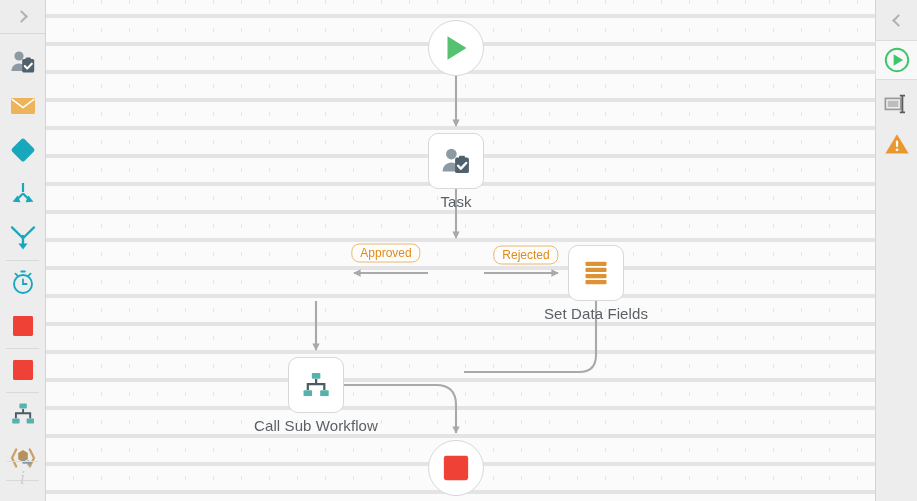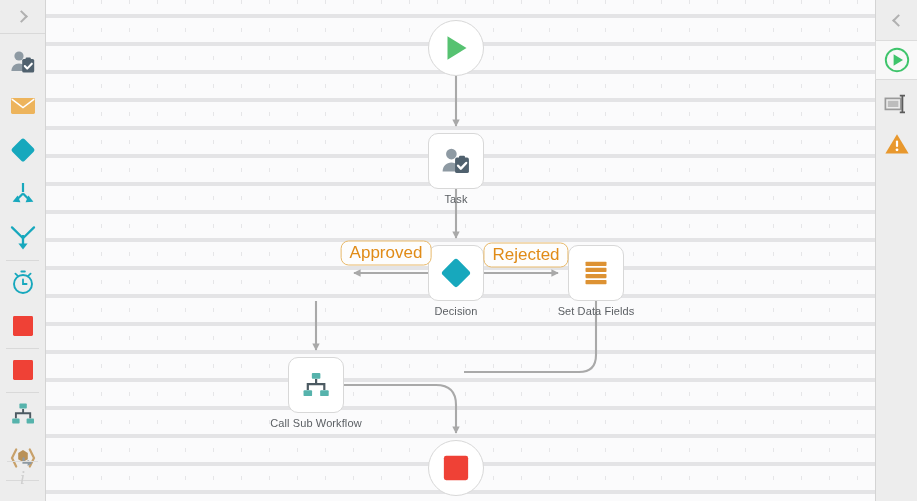--- a/index.html
+++ b/index.html
@@ -103,33 +103,33 @@
     background: #ffffff;
     border: 1px solid #d8d8d8;
     display: flex; align-items: center; justify-content: center;
     cursor: pointer;
   }
   .node-label {
     position: absolute;
     top: 60px; left: 50%;
     transform: translateX(-50%);
     white-space: nowrap;
-    font-size: 11px;
+    font-size: 15px;
     color: #5b5f63;
     letter-spacing: .1px;
   }
 
   .edge-label {
     position: absolute;
     transform: translate(-50%, -50%);
     background: #fdfdfd;
     border: 1px solid #e8b96a;
     border-radius: 8px;
     color: #e08b17;
-    font-size: 17px;
+    font-size: 12px;
     padding: 1px 8px 2px;
     white-space: nowrap;
     cursor: pointer;
   }
 
   
   .right-rail {
     position: relative;
     width: 42px; height: 501px;
     background: #ededed;
@@ -312,28 +312,20 @@
             <circle cx="9" cy="6" r="4.6" fill="#8e9aa3"></circle>
             <path d="M1.4 21c0-4.5 3.4-7.6 7.6-7.6s7.6 3.1 7.6 7.6z" fill="#8e9aa3"></path>
             <rect x="12.2" y="9" width="12" height="13.5" rx="1.6" fill="#50616e"></rect>
             <rect x="15.6" y="7.4" width="5.2" height="3.1" rx="1" fill="#50616e"></rect>
             <path d="M14.8 16.1l2.4 2.5 4.6-4.9" fill="none" stroke="#ffffff" stroke-width="2.1" stroke-linecap="round" stroke-linejoin="round"></path>
           </svg>
         </div>
         <div class="node-label">Task</div>
       </div>
 
-      <div class="node" style="left:382px; top:245px;">
-        <div class="node-box">
-          <svg width="32" height="32" viewBox="0 0 26 26">
-            <rect x="13" y="0.6" width="17.5" height="17.5" rx="2.4" transform="rotate(45 13 0.6)" fill="#17a8bd"></rect>
-          </svg>
-        </div>
-        <div class="node-label">Decision</div>
-      </div>
 
 
       <div class="node" style="left:522px; top:245px;">
         <div class="node-box">
           <svg width="28" height="28" viewBox="0 0 24 24">
             <rect x="3" y="2.4" width="18" height="3.6" rx="0.7" fill="#dd9233"></rect>
             <rect x="3" y="7.6" width="18" height="3.6" rx="0.7" fill="#dd9233"></rect>
             <rect x="3" y="12.8" width="18" height="3.6" rx="0.7" fill="#dd9233"></rect>
             <rect x="3" y="18" width="18" height="3.6" rx="0.7" fill="#dd9233"></rect>
           </svg>

